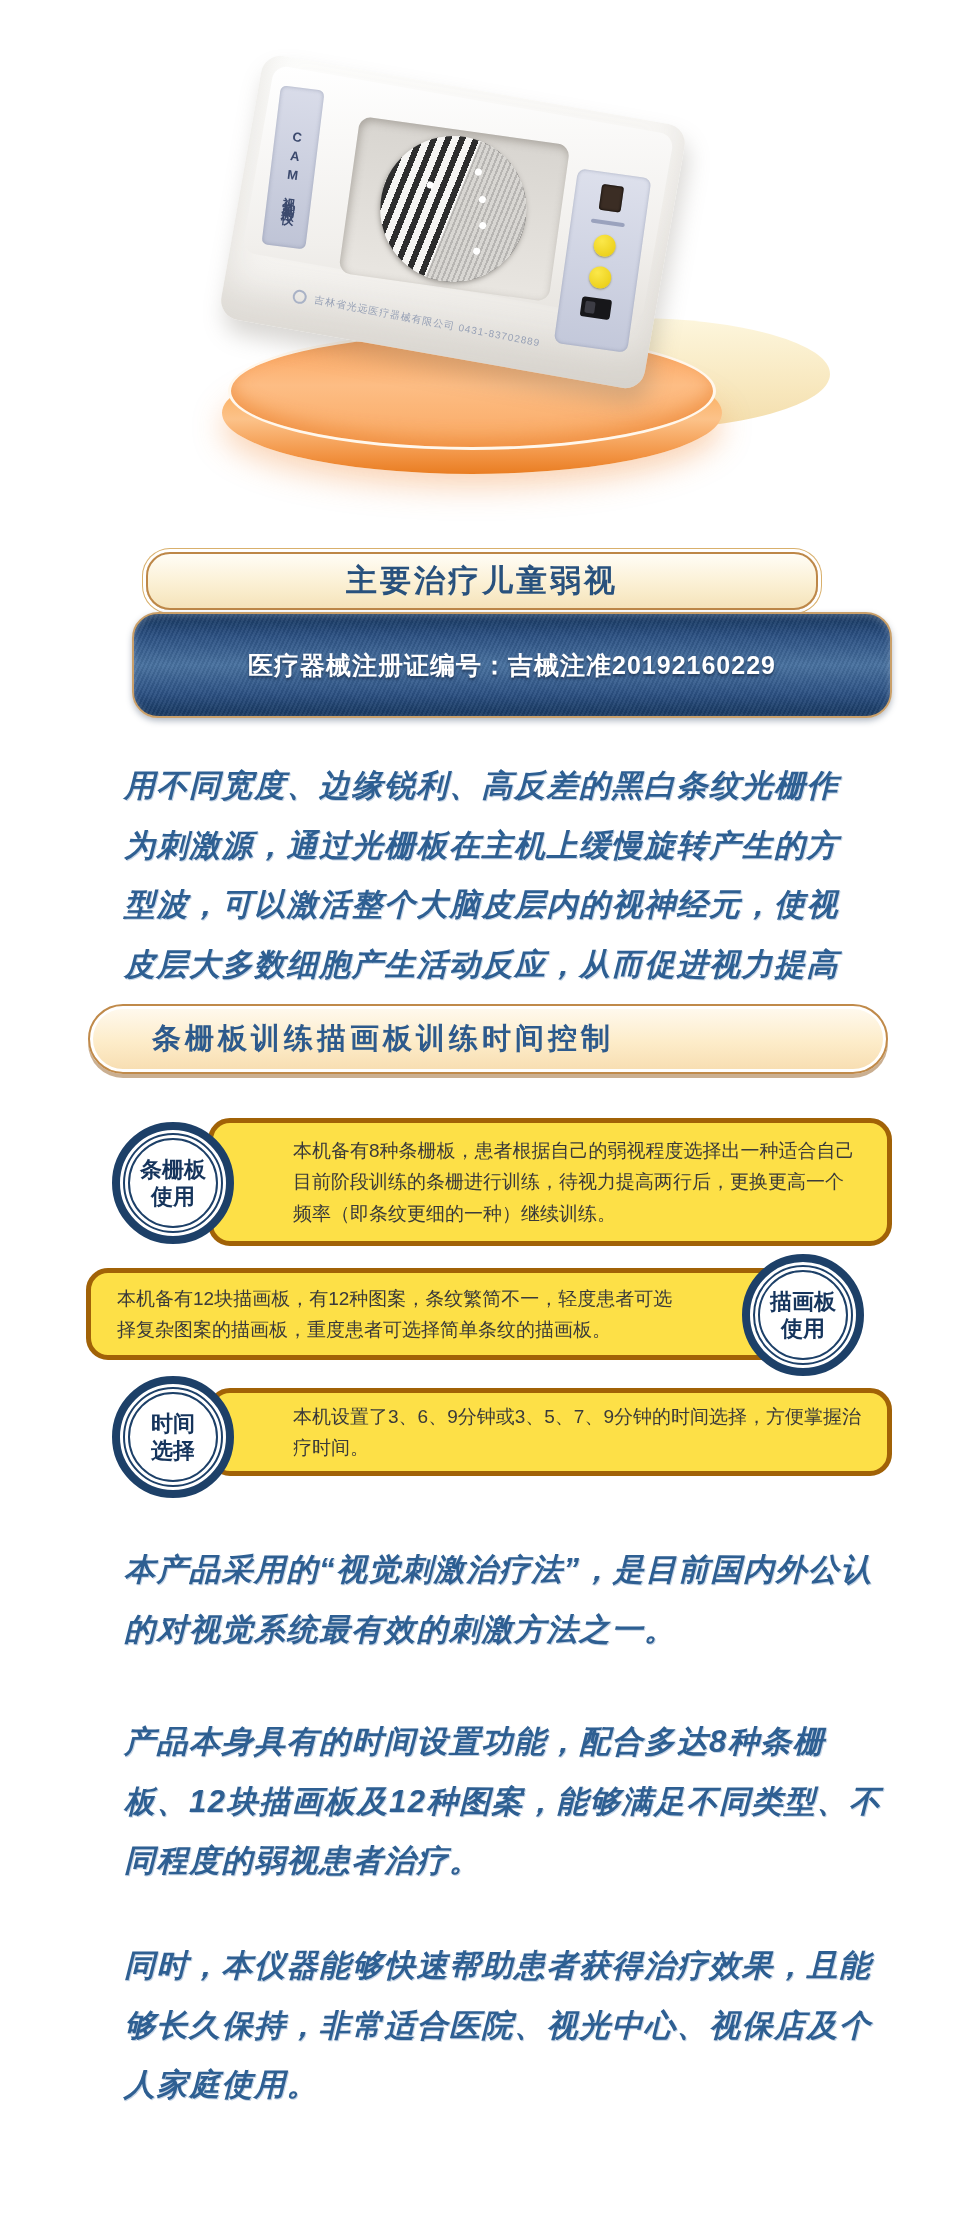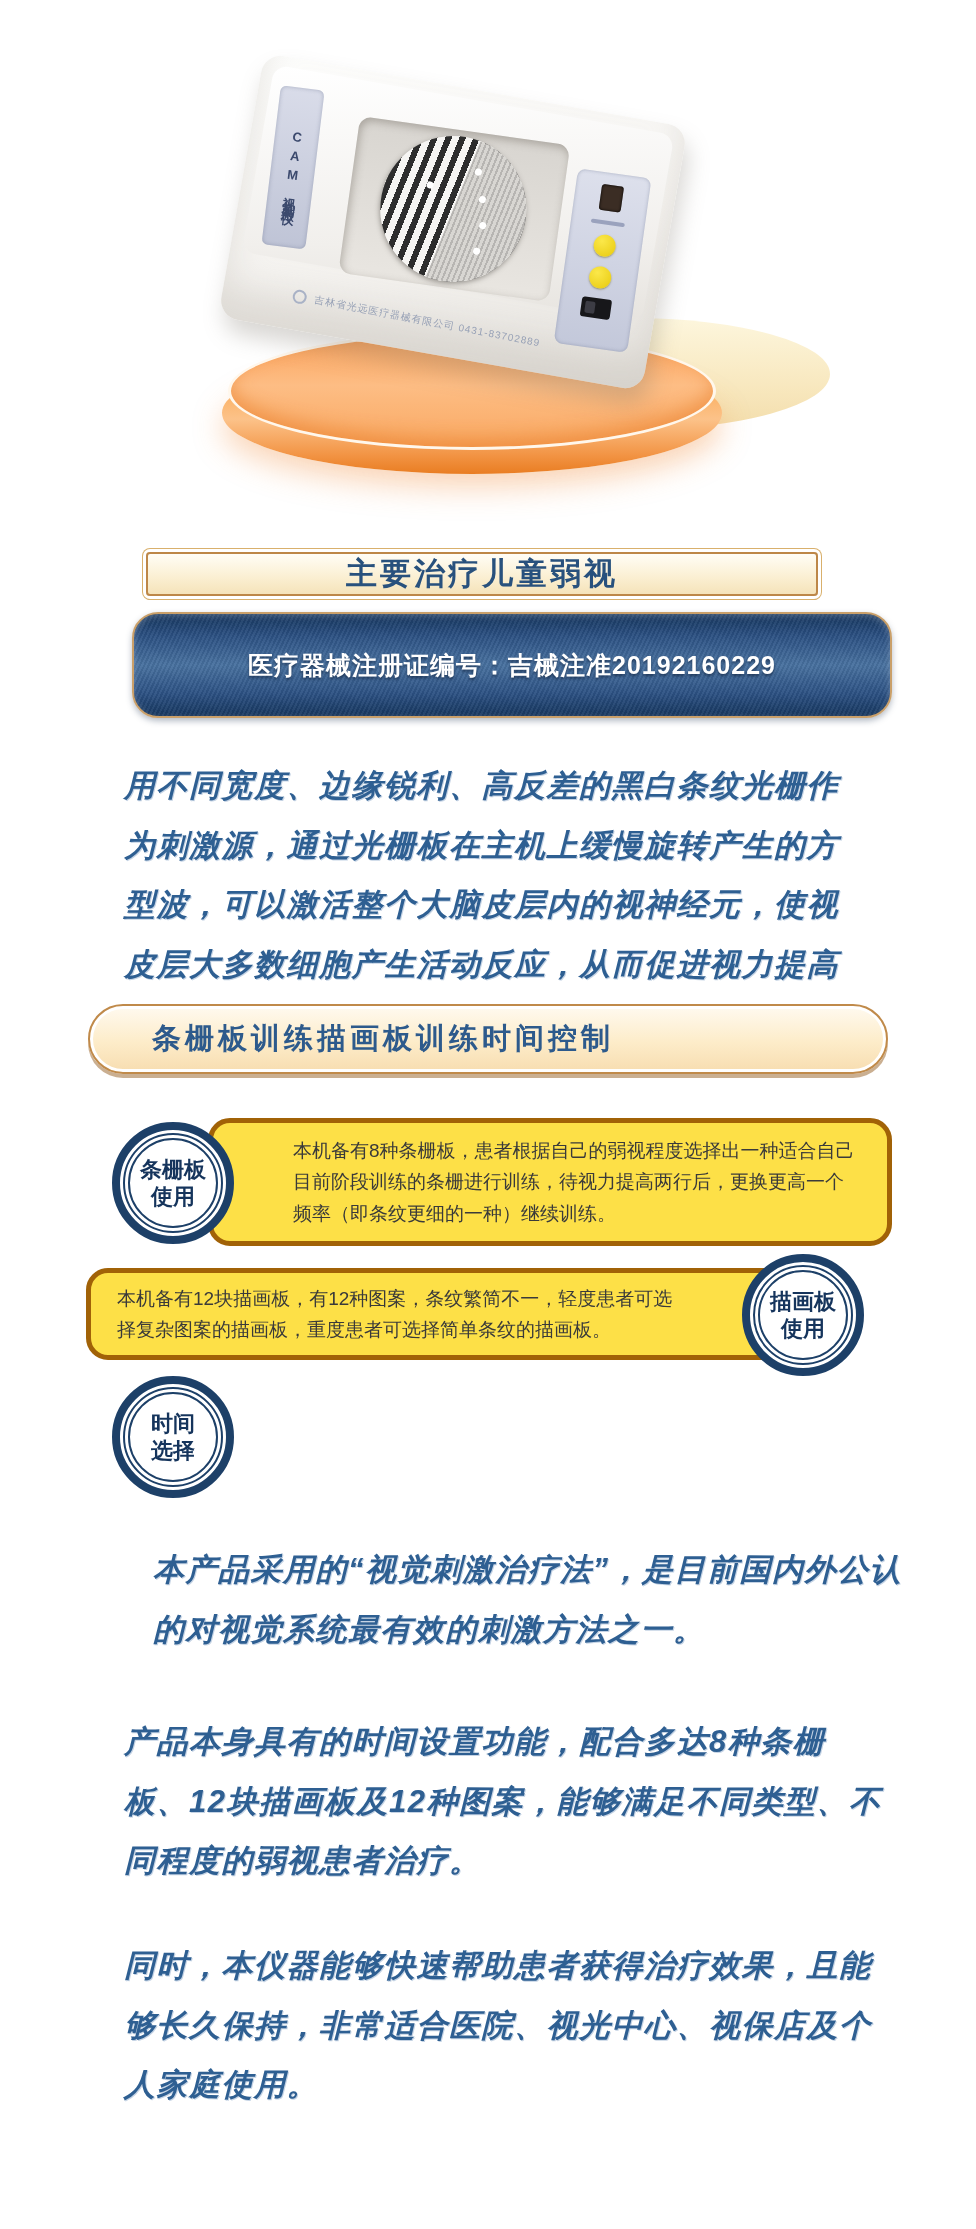--- a/index.html
+++ b/index.html
@@ -94,22 +94,22 @@
   .panel-switch::after { content:""; position:absolute; left:4px; top:4px; width:10px; height:12px; background:#3c3c44; border-radius:2px; }
   .device-frontline {
     position:absolute; left:70px; bottom:24px; width:320px;
     display:flex; align-items:center; gap:8px; transform:rotate(1deg);
   }
   .brand-dot { width:14px; height:14px; border-radius:50%; border:2px solid #a9b2c6; flex:0 0 auto; }
   .brand-text { font-size:10px; color:#97a1b6; letter-spacing:1px; white-space:nowrap; }
 
   
   .title-pill {
-    position:absolute; left:146px; top:552px; width:672px; height:44px;
-    border-radius:4px;
+    position:absolute; left:146px; top:552px; width:672px; height:58px;
+    border-radius:24px;
     background:linear-gradient(180deg,#fffdf6 0%, #fbf0d4 55%, #f5e3ba 100%);
     border:2px solid #bd8748;
     box-shadow:0 0 0 3px #ffffff, 0 0 0 4px #d9b06c, 0 4px 0 rgba(120,78,30,.55);
     display:flex; align-items:center; justify-content:center;
   }
   .title-pill span { font-size:31px; font-weight:bold; color:#28517d; letter-spacing:3px; }
 
   
   .cert-banner {
     position:absolute; left:108px; top:612px; width:760px; height:106px;
@@ -124,21 +124,21 @@
   .cert-line { color:#ffffff; font-weight:bold; font-size:25px; letter-spacing:1px; text-shadow:0 2px 3px rgba(10,25,50,.6); }
 
   
   .blurb {
     position:absolute; left:124px; width:742px;
     color:#2e5f92; font-weight:bold; font-style:italic;
     font-size:31px; line-height:1.92; letter-spacing:1.5px;
     text-shadow:1px 1px 0 rgba(150,175,205,.55);
   }
   .blurb-intro { top:756px; }
-  .blurb-p2 { top:1540px; width:760px;margin-left:29px; }
+  .blurb-p2 { top:1540px; width:760px; }
   .blurb-p3 { top:1712px; width:760px; }
   .blurb-p4 { top:1936px; width:760px; }
 
   
   .feature-bar {
     position:absolute; left:88px; top:1004px; width:800px; height:70px;
     border-radius:35px;
     background:linear-gradient(180deg,#fffaf0 0%, #fdecc9 55%, #f7ddb0 100%);
     border:2px solid #c08a4a;
     box-shadow:0 0 0 3px #fff inset, 0 4px 0 rgba(150,95,35,.5);
@@ -252,17 +252,20 @@
   </div>
 </div>
 
 <div class="card card3">
   <div class="badge">
     <div class="badge-text">
       <div>时间</div>
       <div>选择</div>
     </div>
   </div>
+  <div class="card-box">
+    <span>本机设置了3、6、9分钟或3、5、7、9分钟的时间选择，方便掌握治疗时间。</span>
+  </div>
 </div>
 
 <div class="blurb blurb-p2">本产品采用的“视觉刺激治疗法”，是目前国内外公认的对视觉系统最有效的刺激方法之一。</div>
 <div class="blurb blurb-p3">产品本身具有的时间设置功能，配合多达8种条栅板、12块描画板及12种图案，能够满足不同类型、不同程度的弱视患者治疗。</div>
 <div class="blurb blurb-p4">同时，本仪器能够快速帮助患者获得治疗效果，且能够长久保持，非常适合医院、视光中心、视保店及个人家庭使用。</div>
 
 </body></html>

